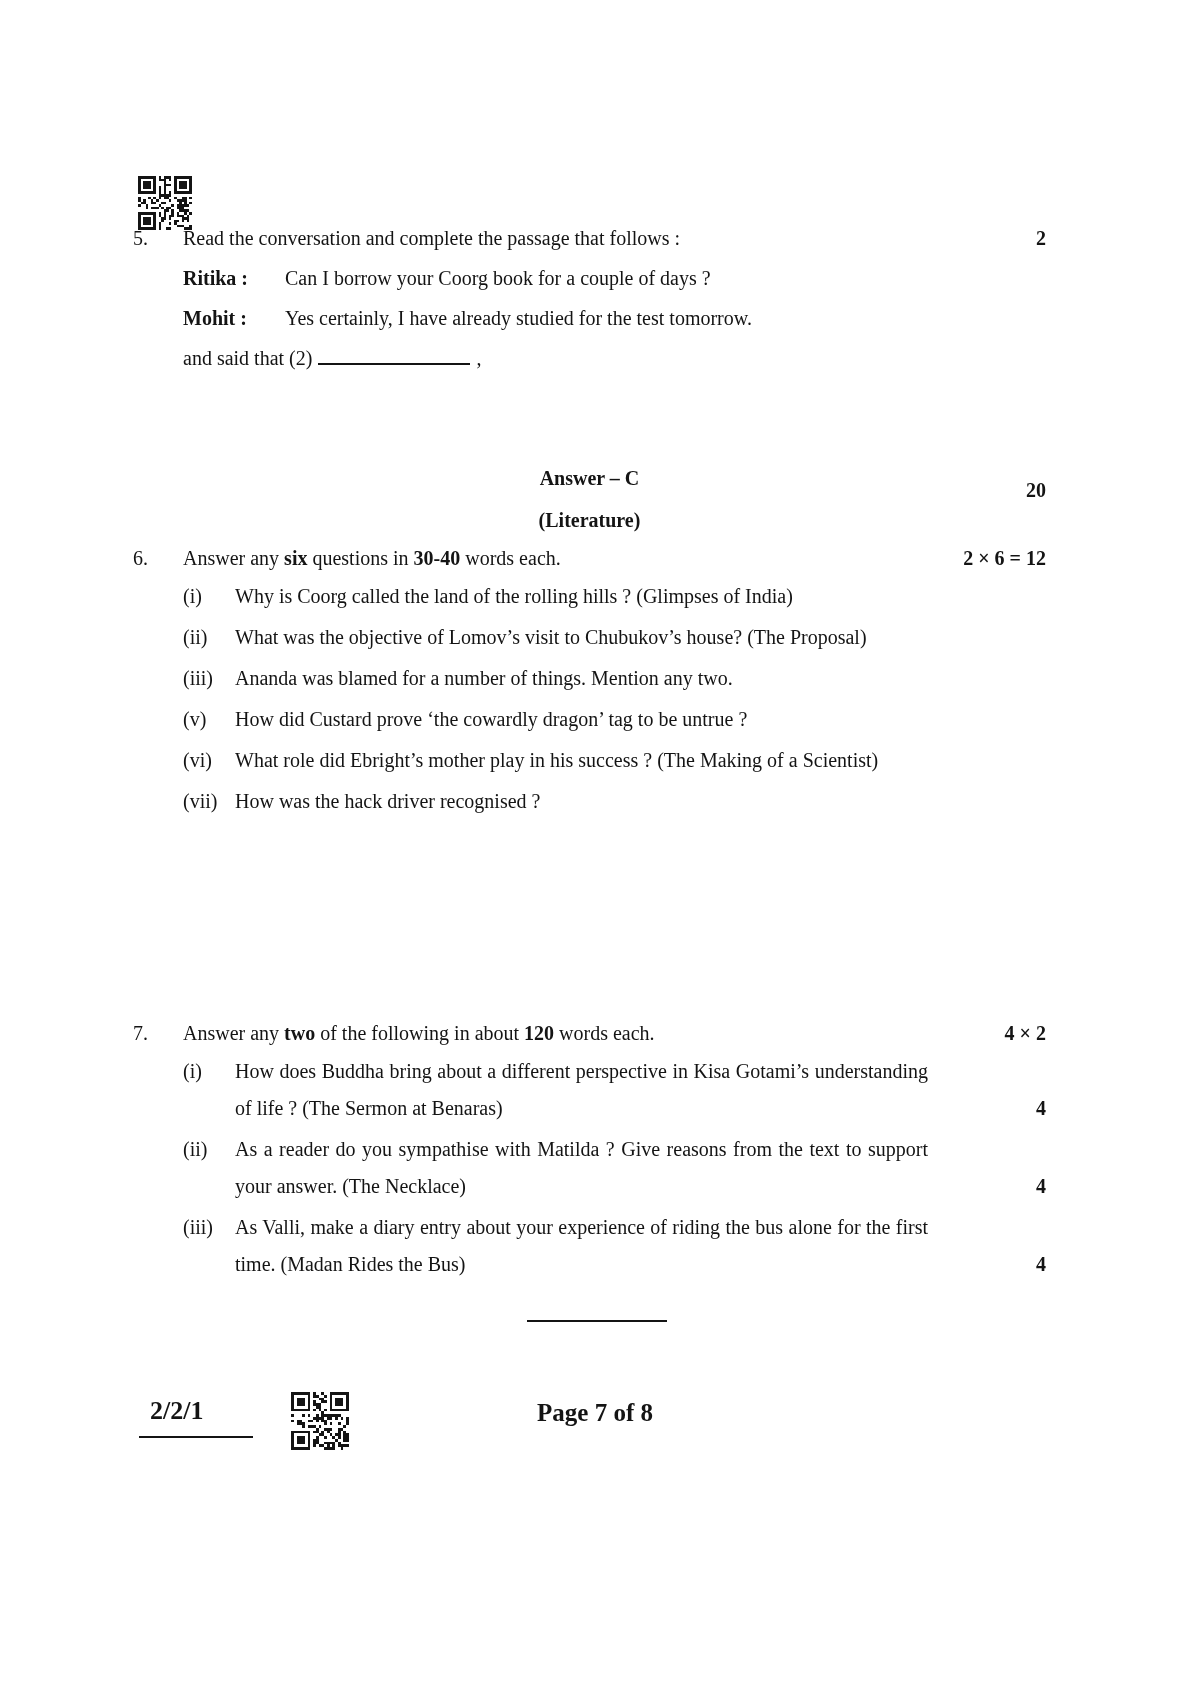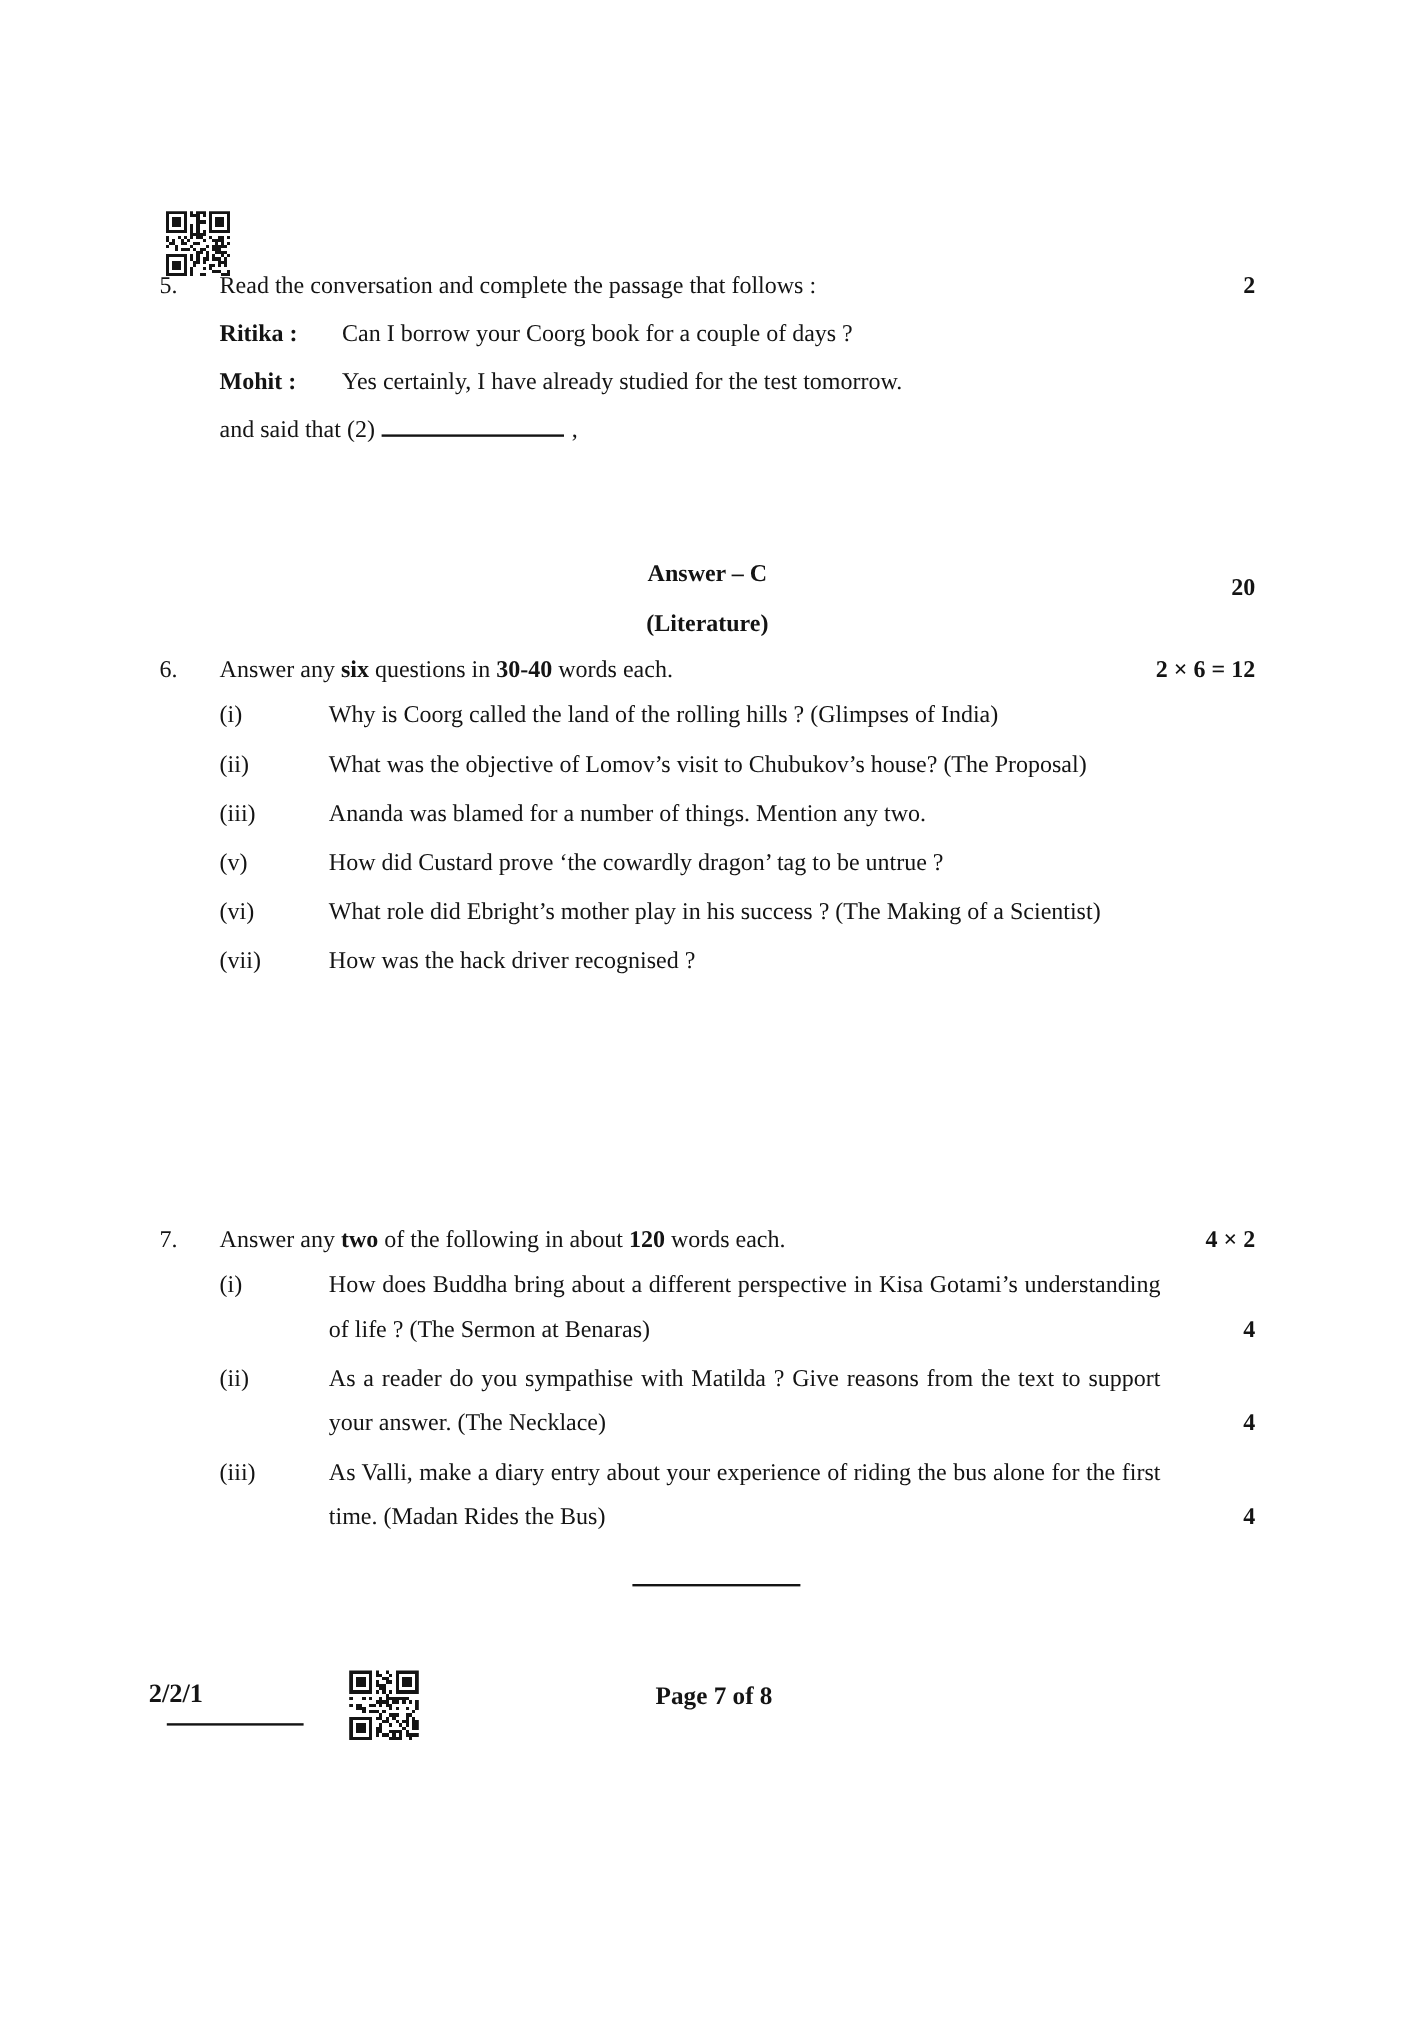--- a/index.html
+++ b/index.html
@@ -32,37 +32,37 @@
   }
 
   
   .section-heading { text-align:center; line-height:42px; font-weight:700; position:relative; }
   .section-heading .q-marks { position:absolute; right:0; top:12px;margin-left:35px; }
 
   
   .q-items { margin-left:50px; width:863px; }
   .q-item { display:flex; line-height:37px; margin-bottom:4px; }
   .item-label { flex:0 0 52px; width:52px; }
-  .item-text { flex:0 0 693px; width:693px; text-align:justify;margin-left:39px; }
+  .item-text { flex:0 0 693px; width:693px; text-align:justify; }
   .item-marks { flex:1 1 auto; text-align:right; font-weight:700; align-self:flex-end; }
 
   .end-rule { position:absolute; top:1320px; left:527px; width:140px; border-top:2px solid #141414; }
 
   .qr { position:absolute; }
   .qr-top { left:138px; top:176px; }
   .qr-footer { left:291px; top:1392px; }
 
   .footer-code {
-    position:absolute; left:124px; top:1398px;
-    font-weight:700; font-size:22px; line-height:26px;
+    position:absolute; left:150px; top:1398px;
+    font-weight:700; font-size:26px; line-height:26px;
   }
   .footer-code-rule { position:absolute; left:139px; top:1436px; width:114px; border-top:2px solid #141414; }
   .footer-page {
     position:absolute; left:0; top:1400px; width:1190px;
-    text-align:center; font-weight:700; font-size:21px; line-height:26px;
+    text-align:center; font-weight:700; font-size:25px; line-height:26px;
   }
 </style>
 </head>
 <body>
 
 <div class="page">
 
   <div class="qr qr-top"><svg width="54" height="54" viewBox="0 0 21 21" shape-rendering="crispEdges" fill="#141414" xmlns="http://www.w3.org/2000/svg">
         <rect x="0" y="0" width="1" height="1"></rect>
         <rect x="1" y="0" width="1" height="1"></rect>

